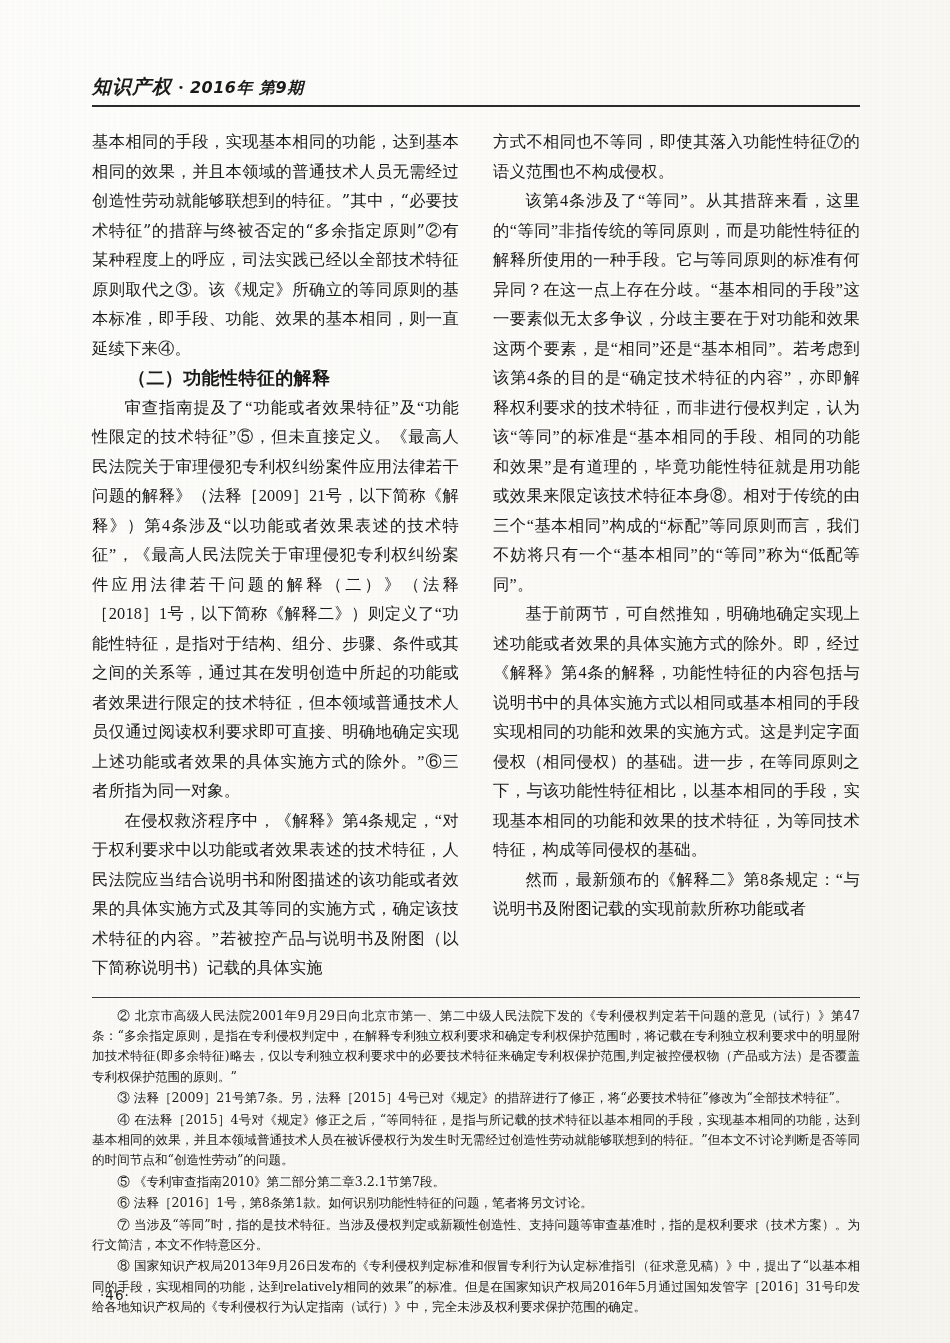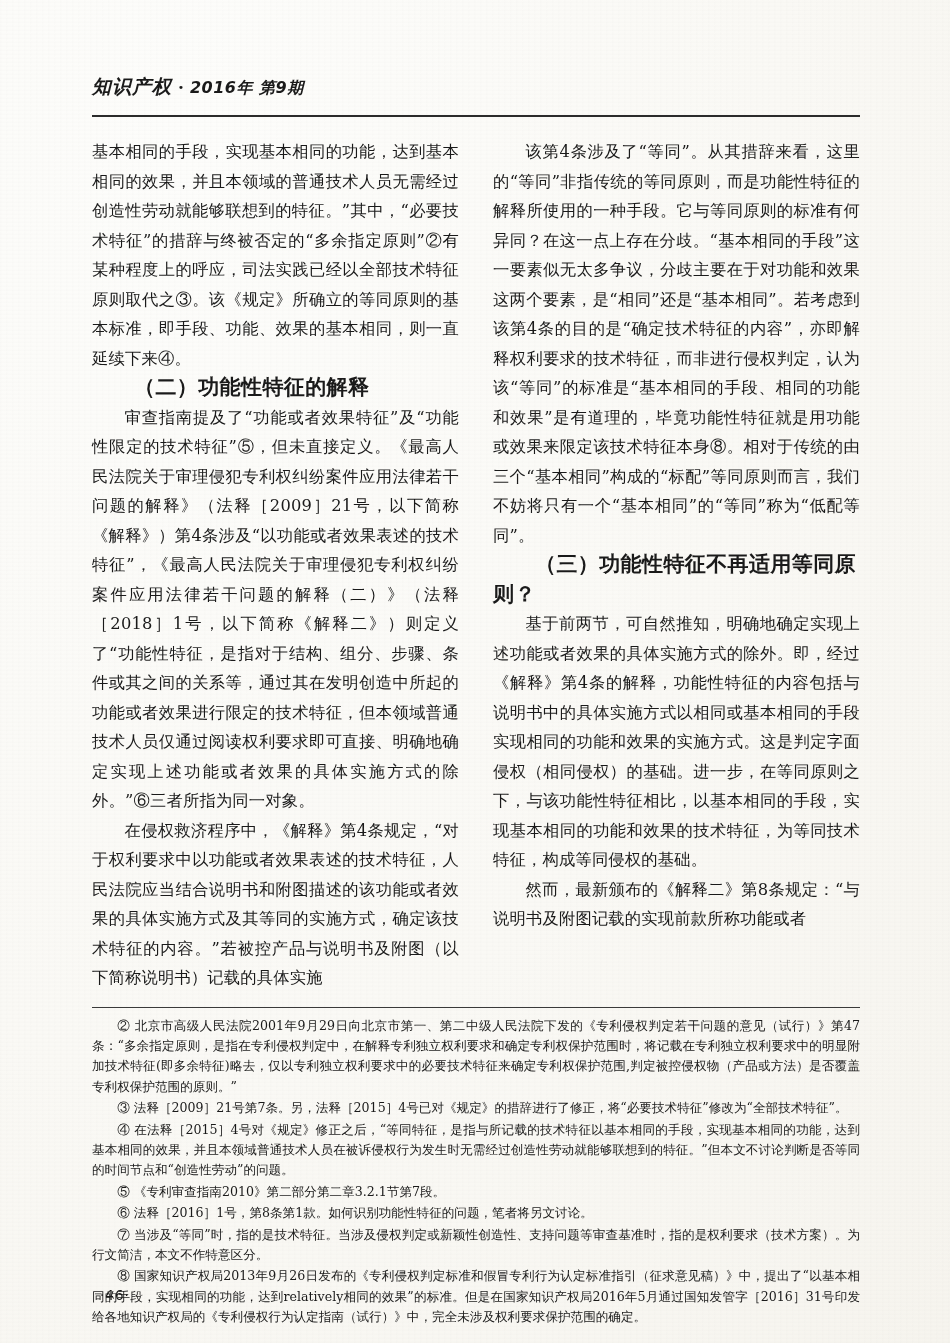--- a/index.html
+++ b/index.html
@@ -36,21 +36,21 @@
     left: 92px;
     top: 74px;
     width: 768px;
   }
 
   
   .running-head {
     display: flex;
     align-items: baseline;
     gap: 4px;
-    padding-bottom: 15px;
+    padding-bottom: 5px;
     border-bottom: 2px solid #2b2b2b;
     margin-bottom: 20px;
   }
   .journal-name {
     font-family: "DejaVu Sans", "Liberation Sans", sans-serif;
     font-weight: bold;
     font-size: 19px;
     letter-spacing: 1px;
     font-style: italic;
   }
@@ -79,29 +79,29 @@
   p.body {
     margin: 0;
     font-size: 16.3px;
     line-height: 29.5px;
     text-align: justify;
     text-justify: inter-ideograph;
     letter-spacing: 0.2px;
   }
   p.indent {
     text-indent: 2em;
+    font-family: Liberation Serif, serif;
   }
   h3.section {
     margin: 0;
-    font-size: 21px;
+    font-size: 18px;
     line-height: 29.5px;
     font-weight: bold;
     text-indent: 2em;
     letter-spacing: 0.4px;
-    font-family: Liberation Serif, serif;
   }
 
   
   .footnote-rule {
     margin-top: 14px;
     margin-bottom: 8px;
     width: 100%;
     height: 1px;
     background: #3a3a3a;
   }
@@ -143,22 +143,22 @@
     <div class="columns">
 
       <div class="col">
         <p class="body">基本相同的手段，实现基本相同的功能，达到基本相同的效果，并且本领域的普通技术人员无需经过创造性劳动就能够联想到的特征。”其中，“必要技术特征”的措辞与终被否定的“多余指定原则”②有某种程度上的呼应，司法实践已经以全部技术特征原则取代之③。该《规定》所确立的等同原则的基本标准，即手段、功能、效果的基本相同，则一直延续下来④。</p>
         <h3 class="section">（二）功能性特征的解释</h3>
         <p class="body indent">审查指南提及了“功能或者效果特征”及“功能性限定的技术特征”⑤，但未直接定义。《最高人民法院关于审理侵犯专利权纠纷案件应用法律若干问题的解释》（法释［2009］21号，以下简称《解释》）第4条涉及“以功能或者效果表述的技术特征”，《最高人民法院关于审理侵犯专利权纠纷案件应用法律若干问题的解释（二）》（法释［2018］1号，以下简称《解释二》）则定义了“功能性特征，是指对于结构、组分、步骤、条件或其之间的关系等，通过其在发明创造中所起的功能或者效果进行限定的技术特征，但本领域普通技术人员仅通过阅读权利要求即可直接、明确地确定实现上述功能或者效果的具体实施方式的除外。”⑥三者所指为同一对象。</p>
         <p class="body indent">在侵权救济程序中，《解释》第4条规定，“对于权利要求中以功能或者效果表述的技术特征，人民法院应当结合说明书和附图描述的该功能或者效果的具体实施方式及其等同的实施方式，确定该技术特征的内容。”若被控产品与说明书及附图（以下简称说明书）记载的具体实施</p>
       </div>
 
       <div class="col">
+        <p class="body">方式不相同也不等同，即使其落入功能性特征⑦的语义范围也不构成侵权。</p>
         <p class="body indent">该第4条涉及了“等同”。从其措辞来看，这里的“等同”非指传统的等同原则，而是功能性特征的解释所使用的一种手段。它与等同原则的标准有何异同？在这一点上存在分歧。“基本相同的手段”这一要素似无太多争议，分歧主要在于对功能和效果这两个要素，是“相同”还是“基本相同”。若考虑到该第4条的目的是“确定技术特征的内容”，亦即解释权利要求的技术特征，而非进行侵权判定，认为该“等同”的标准是“基本相同的手段、相同的功能和效果”是有道理的，毕竟功能性特征就是用功能或效果来限定该技术特征本身⑧。相对于传统的由三个“基本相同”构成的“标配”等同原则而言，我们不妨将只有一个“基本相同”的“等同”称为“低配等同”。</p>
-        <h3 class="section">（三）功能性特征不再适用等同原则？</h3>
         <p class="body indent">基于前两节，可自然推知，明确地确定实现上述功能或者效果的具体实施方式的除外。即，经过《解释》第4条的解释，功能性特征的内容包括与说明书中的具体实施方式以相同或基本相同的手段实现相同的功能和效果的实施方式。这是判定字面侵权（相同侵权）的基础。进一步，在等同原则之下，与该功能性特征相比，以基本相同的手段，实现基本相同的功能和效果的技术特征，为等同技术特征，构成等同侵权的基础。</p>
         <p class="body indent">然而，最新颁布的《解释二》第8条规定：“与说明书及附图记载的实现前款所称功能或者</p>
       </div>
 
     </div>
 
     <div class="footnote-rule"></div>
 
     <div class="footnotes">
       <p>② 北京市高级人民法院2001年9月29日向北京市第一、第二中级人民法院下发的《专利侵权判定若干问题的意见（试行）》第47条：“多余指定原则，是指在专利侵权判定中，在解释专利独立权利要求和确定专利权保护范围时，将记载在专利独立权利要求中的明显附加技术特征(即多余特征)略去，仅以专利独立权利要求中的必要技术特征来确定专利权保护范围,判定被控侵权物（产品或方法）是否覆盖专利权保护范围的原则。”</p>

